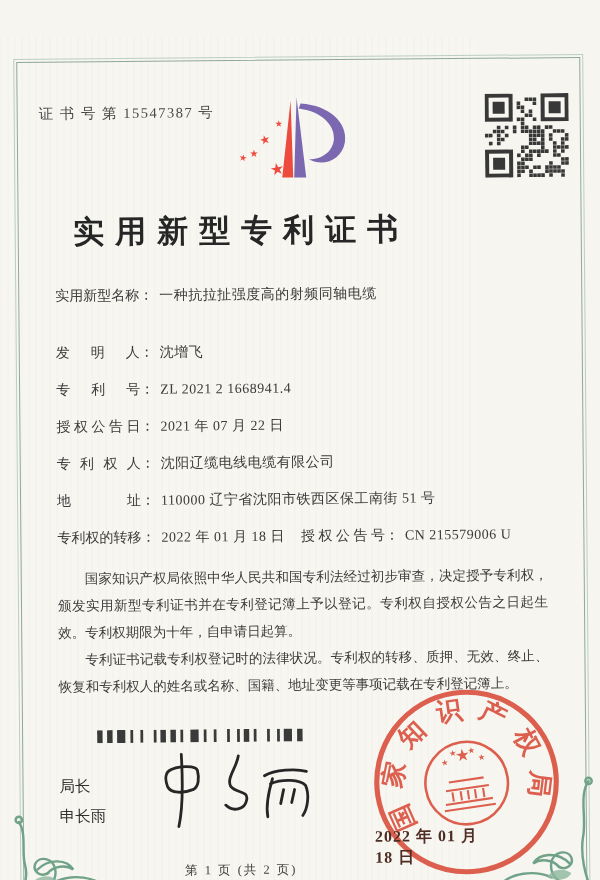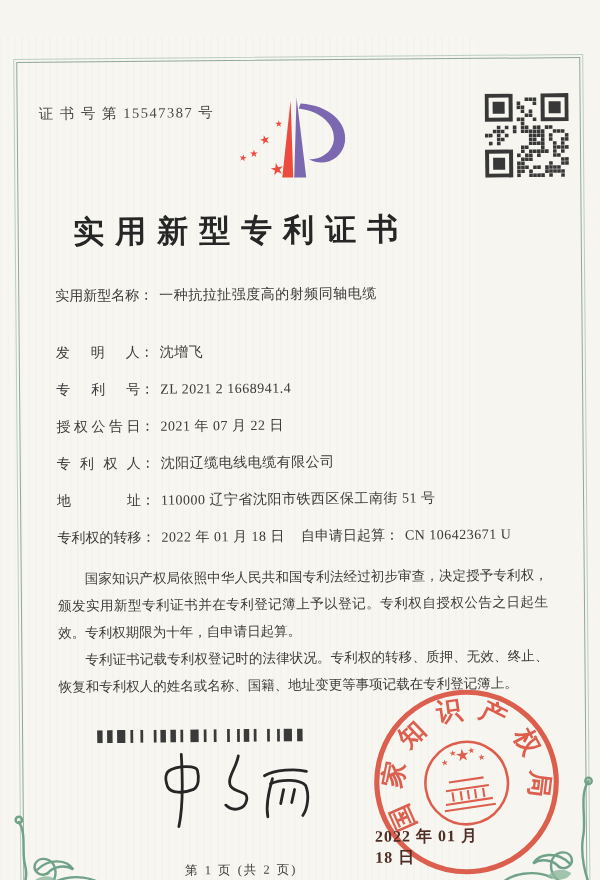--- a/index.html
+++ b/index.html
@@ -206,21 +206,21 @@
       <div class="frow">
         <span class="flabel">授权公告日</span><span class="fcolon">：</span><span class="fvalue">2021 年 07 月 22 日</span>
       </div>
       <div class="frow">
         <span class="flabel">专利权人</span><span class="fcolon">：</span><span class="fvalue">沈阳辽缆电线电缆有限公司</span>
       </div>
       <div class="frow">
         <span class="flabel">地址</span><span class="fcolon">：</span><span class="fvalue">110000 辽宁省沈阳市铁西区保工南街 51 号</span>
       </div>
       <div class="frow">
-        <span class="flabel">专利权的转移</span><span class="fcolon">：</span><span class="fvalue">2022 年 01 月 18 日</span><span class="pair2"><span class="flabel">自申请日起算</span><span class="fcolon">：</span><span class="fvalue">CN 106423671 U</span></span>
+        <span class="flabel">专利权的转移</span><span class="fcolon">：</span><span class="fvalue">2022 年 01 月 18 日</span><span class="pair2"><span class="flabel">授权公告号</span><span class="fcolon">：</span><span class="fvalue">CN 215579006 U</span></span>
       </div>
     </div>
 
     <div class="paras">
       <p>国家知识产权局依照中华人民共和国专利法经过初步审查，决定授予专利权，颁发实用新型专利证书并在专利登记簿上予以登记。专利权自授权公告之日起生效。专利权期限为十年，自申请日起算。</p>
       <p>专利证书记载专利权登记时的法律状况。专利权的转移、质押、无效、终止、恢复和专利权人的姓名或名称、国籍、地址变更等事项记载在专利登记簿上。</p>
     </div>
 
     <svg class="barcode" id="barcode" viewBox="0 0 210 13" preserveAspectRatio="none">
         <rect x="0" y="0" width="5.466666666666667" height="13" fill="#3a3a3a"></rect>
@@ -238,20 +238,24 @@
         <rect x="130" y="0" width="2.7333333333333334" height="13" fill="#3a3a3a"></rect>
         <rect x="140" y="0" width="2.7333333333333334" height="13" fill="#3a3a3a"></rect>
         <rect x="146.66666666666669" y="0" width="5.466666666666667" height="13" fill="#3a3a3a"></rect>
         <rect x="156.66666666666669" y="0" width="2.7333333333333334" height="13" fill="#3a3a3a"></rect>
         <rect x="170.00000000000003" y="0" width="2.7333333333333334" height="13" fill="#3a3a3a"></rect>
         <rect x="180.00000000000003" y="0" width="2.7333333333333334" height="13" fill="#3a3a3a"></rect>
         <rect x="186.6666666666667" y="0" width="8.2" height="13" fill="#3a3a3a"></rect>
         <rect x="200.00000000000006" y="0" width="5.466666666666667" height="13" fill="#3a3a3a"></rect>
       </svg>
 
+    <div class="signer">
+      <div>局长</div>
+      <div>申长雨</div>
+    </div>
 
     <svg class="signature" viewBox="0 0 180 88">
       <g fill="none" stroke="#262626" stroke-width="2.8" stroke-linecap="round" stroke-linejoin="round">
         <path d="M16 28 C17 20 44 17 47 24 C49 32 48 40 43 43 C33 47 20 47 17 40 C15 34 15 30 16 28"></path>
         <path d="M31 8 C32 28 33 58 28 80"></path>
         <path d="M88 10 C86 22 76 32 80 40 C86 48 98 44 96 54 C94 64 82 66 75 59"></path>
         <path d="M114 30 C124 24 146 23 156 26"></path>
         <path d="M122 33 C118 46 115 60 117 71"></path>
         <path d="M120 38 C132 33 150 34 155 40 C159 49 157 63 152 70"></path>
         <path d="M133 44 L130 58"></path>

